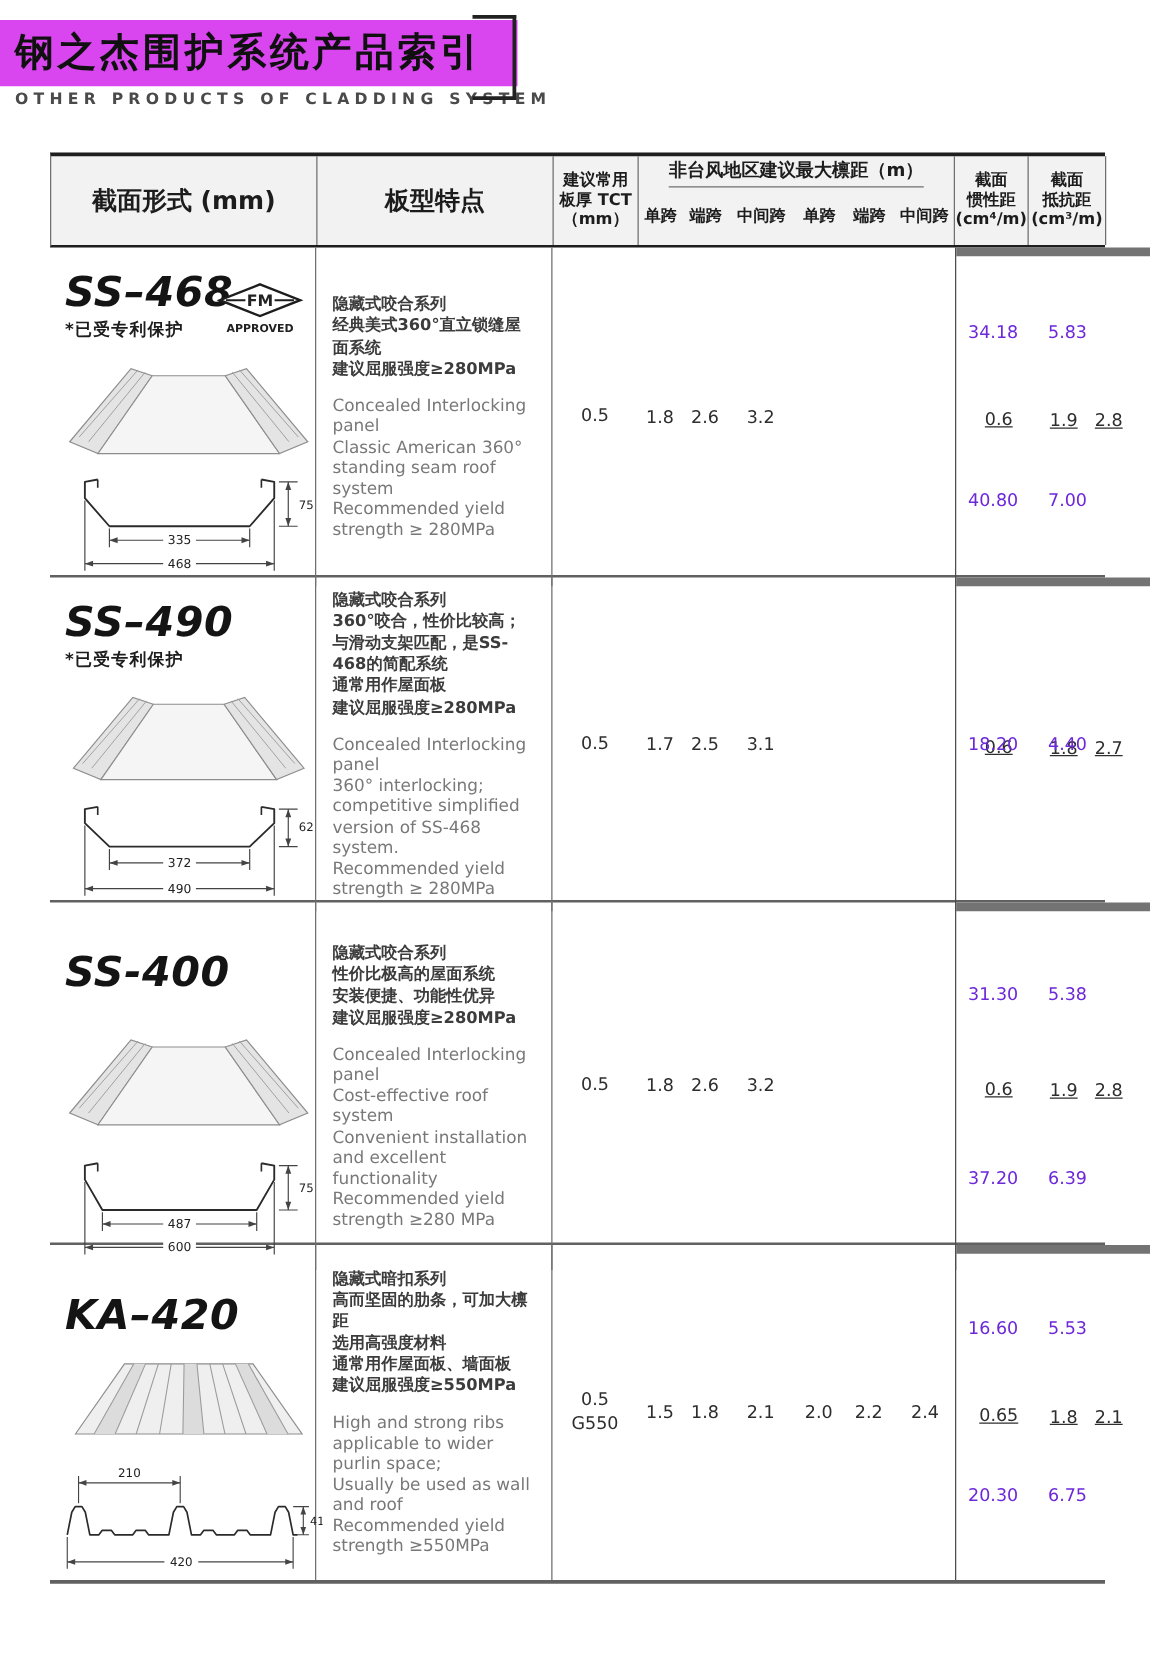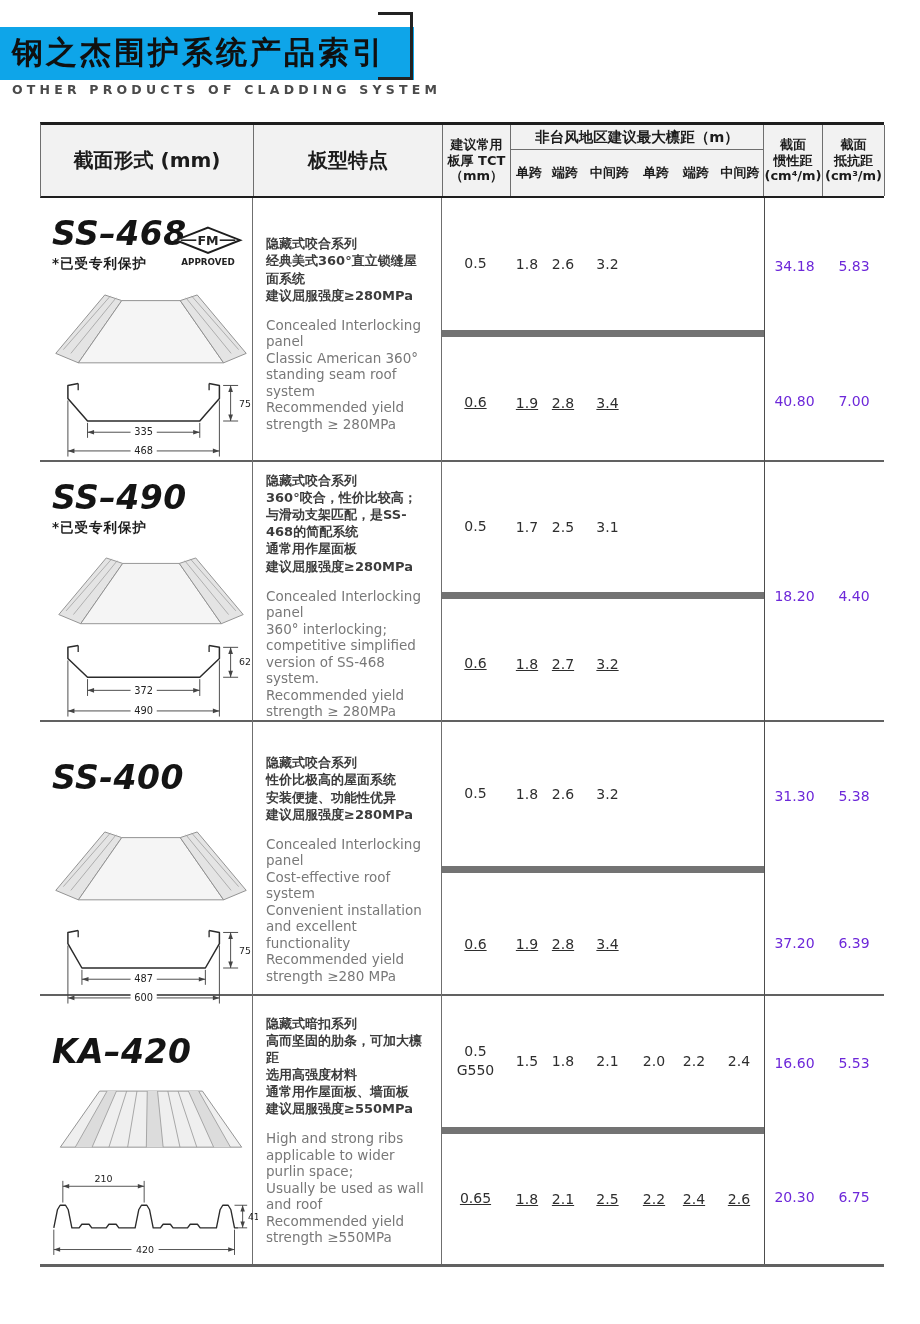--- a/index.html
+++ b/index.html
@@ -3,44 +3,43 @@
 <meta charset="utf-8">
 <style>
   html,body { margin:0; padding:0; }
   body {
     width:920px; height:1324px; background:#ffffff; overflow:hidden;
     font-family:"DejaVu Sans","Liberation Sans",sans-serif; color:#222;
   }
   
   .masthead { position:relative; padding-top:16px; height:74px; }
   .title-bg {
-    display:inline-block; background:#0ea5e9; color:#101010;
+    display:inline-block; background:#d946ef; color:#101010;
     font-size:31px; font-weight:bold; letter-spacing:3px;
     padding:5px 28px 6px 12px;
-    margin-top:11px;
   }
   .subtitle {
     margin:2px 0 0 12px; font-size:12.5px; font-weight:bold;
     letter-spacing:4.2px; color:#4a4a4a;
   }
   .bracket {
     position:absolute; left:378px; top:12px; width:32px; height:62px;
     border-top:3px solid #222; border-right:3px solid #222; border-bottom:3px solid #222;
   }
   
   .catalog { margin:32px 0 0 40px; width:844px; }
   .thead {
     display:grid; grid-template-columns:213px 189px 68px 253px 59px 62px;
     background:#f2f2f2; border-top:3px solid #1e1e1e; border-bottom:2px solid #1e1e1e;
     border-left:1px solid #6f6f6f; height:71px; font-weight:bold; color:#1c1c1c;
   }
   .th { display:flex; align-items:center; justify-content:center;
         border-right:1px solid #6f6f6f; font-size:20px; text-align:center; }
   .th-lines { flex-direction:column; line-height:1.22; font-size:13px; }
-  .spanhead { display:flex; flex-direction:column; border-right:1px solid #6f6f6f; }
+  .spanhead { display:flex; flex-direction:column; border-right:1px solid #6f6f6f;align-items:center; }
   .spanhead .g1 { height:24px; line-height:24px; text-align:center;
                   border-bottom:1px solid #6f6f6f; font-size:14.5px; }
   .spanhead .g2 { height:22px; display:flex; border-bottom:1px solid #6f6f6f; }
   .g2 .roofh { width:125px; border-right:1px solid #6f6f6f; text-align:center; line-height:22px; font-size:14.5px; }
   .g2 .wallh { flex:1; text-align:center; line-height:22px; font-size:14.5px; }
   .spanhead .g3 { flex:1; display:flex; align-items:center; font-size:13px; }
   .g3 .rgrp { width:125px; display:flex; }
   .g3 .wgrp { width:128px; display:flex; }
   .rgrp i, .wgrp i { font-style:normal; display:block; text-align:center; }
   .rgrp i:nth-child(1){width:36px}.rgrp i:nth-child(2){width:36px}.rgrp i:nth-child(3){width:53px}
@@ -54,21 +53,21 @@
   .pname { font-size:33px; font-weight:bold; letter-spacing:0.5px; color:#141414; line-height:1.1;font-style:italic; }
   .patent { font-size:13.5px; font-weight:bold; color:#1d1d1d; margin-top:3px; letter-spacing:1px; }
   .fm { position:absolute; top:26px; right:8px; }
   .art3d { display:block; margin:10px 0 0 0; }
   .artdim { display:block; margin:2px 0 0 0; }
   .mt18 { margin-top:20px; }
   .c-feat { border-right:1px solid #6f6f6f; display:flex; flex-direction:column;
             justify-content:center; padding:0 12px 0 13px; }
   .feat-cn { font-size:13px; font-weight:bold; color:#3c3c3c; line-height:1.32; white-space:pre-line; }
   .feat-en { margin-top:13px; font-size:13.5px; color:#787878; line-height:1.22; white-space:pre-line; }
-  .c-data { border-right:1px solid #4d4d4d; display:flex; flex-direction:column;
+  .c-data { border-right:1px solid #4d4d4d; display:flex; flex-direction:row;
             font-size:14px; color:#2e2e2e; }
   .half { flex:1; display:flex; align-items:center; }
   .c-data .half + .half { border-top:7px solid #737373;text-decoration:underline; }
   .thick { width:68px; display:flex; flex-direction:column; align-items:center; line-height:1.4; }
   .rgrpv { width:125px; display:flex; }
   .wgrpv { width:130px; display:flex; }
   .rgrpv b, .wgrpv b { font-weight:normal; display:block; text-align:center; }
   .rgrpv b:nth-child(1){width:36px}.rgrpv b:nth-child(2){width:36px}.rgrpv b:nth-child(3){width:53px}
   .wgrpv b:nth-child(1){width:40px}.wgrpv b:nth-child(2){width:40px}.wgrpv b:nth-child(3){width:50px}
   .c-tail { display:flex; flex-direction:column; font-size:14px; color:#6d28d9; }

